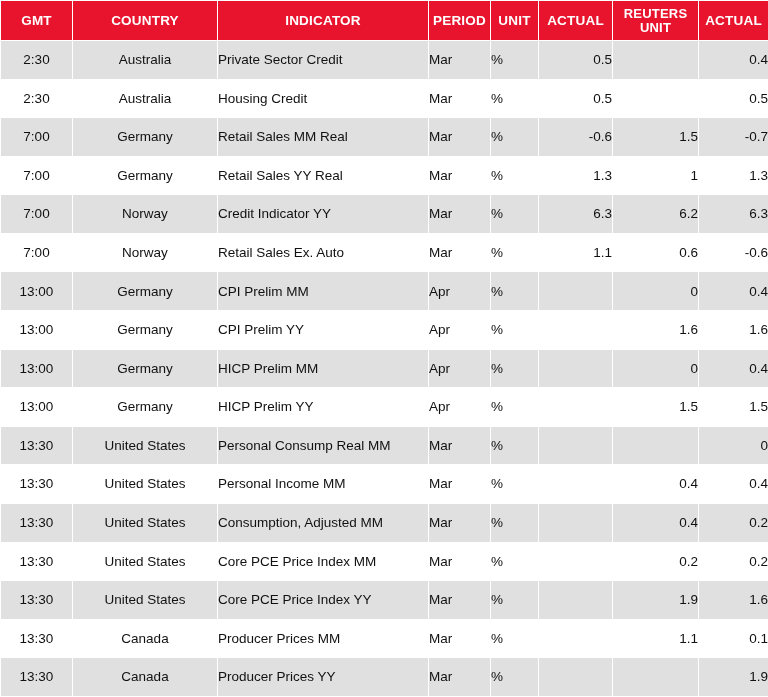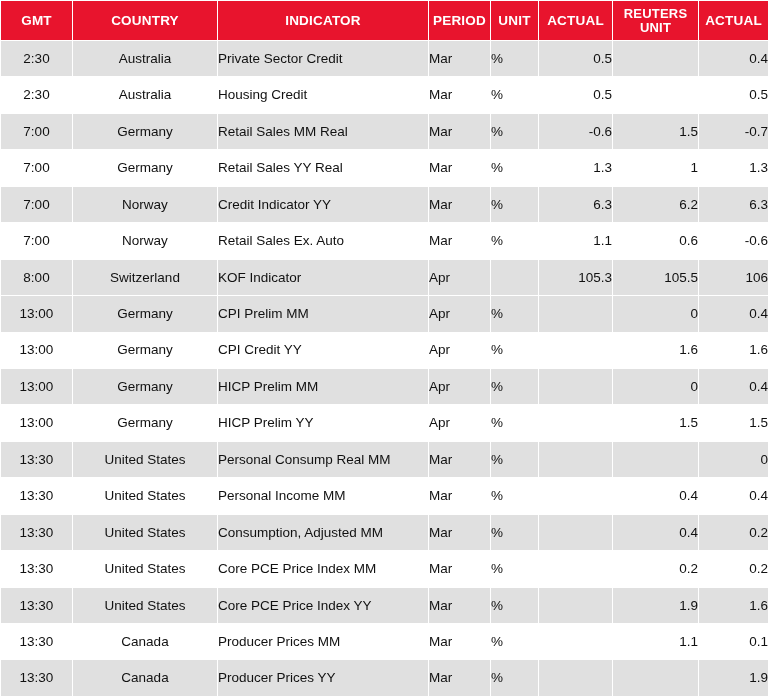--- a/index.html
+++ b/index.html
@@ -168,43 +168,33 @@
         <td class="col-gmt">7:00</td>
         <td class="col-country">Norway</td>
         <td class="col-indicator">Retail Sales Ex. Auto</td>
         <td class="col-period">Mar</td>
         <td class="col-unit">%</td>
         <td class="col-num">1.1</td>
         <td class="col-num">0.6</td>
         <td class="col-num">-0.6</td>
       </tr>
       <tr class="alt">
-        <td class="col-gmt">8:00</td>
-        <td class="col-country">Switzerland</td>
-        <td class="col-indicator">KOF Indicator</td>
-        <td class="col-period">Apr</td>
-        <td class="col-unit"></td>
-        <td class="col-num">105.3</td>
-        <td class="col-num">105.5</td>
-        <td class="col-num">106</td>
-      </tr>
-      <tr class="alt">
         <td class="col-gmt">13:00</td>
         <td class="col-country">Germany</td>
         <td class="col-indicator">CPI Prelim MM</td>
         <td class="col-period">Apr</td>
         <td class="col-unit">%</td>
         <td class="col-num"></td>
         <td class="col-num">0</td>
         <td class="col-num">0.4</td>
       </tr>
       <tr>
         <td class="col-gmt">13:00</td>
         <td class="col-country">Germany</td>
-        <td class="col-indicator">CPI Credit YY</td>
+        <td class="col-indicator">CPI Prelim YY</td>
         <td class="col-period">Apr</td>
         <td class="col-unit">%</td>
         <td class="col-num"></td>
         <td class="col-num">1.6</td>
         <td class="col-num">1.6</td>
       </tr>
       <tr class="alt">
         <td class="col-gmt">13:00</td>
         <td class="col-country">Germany</td>
         <td class="col-indicator">HICP Prelim MM</td>

